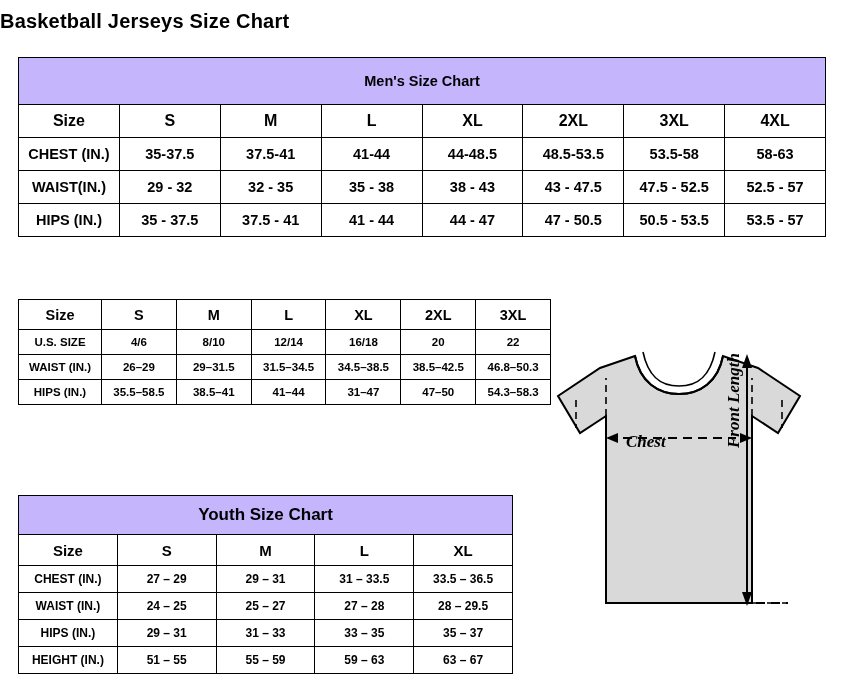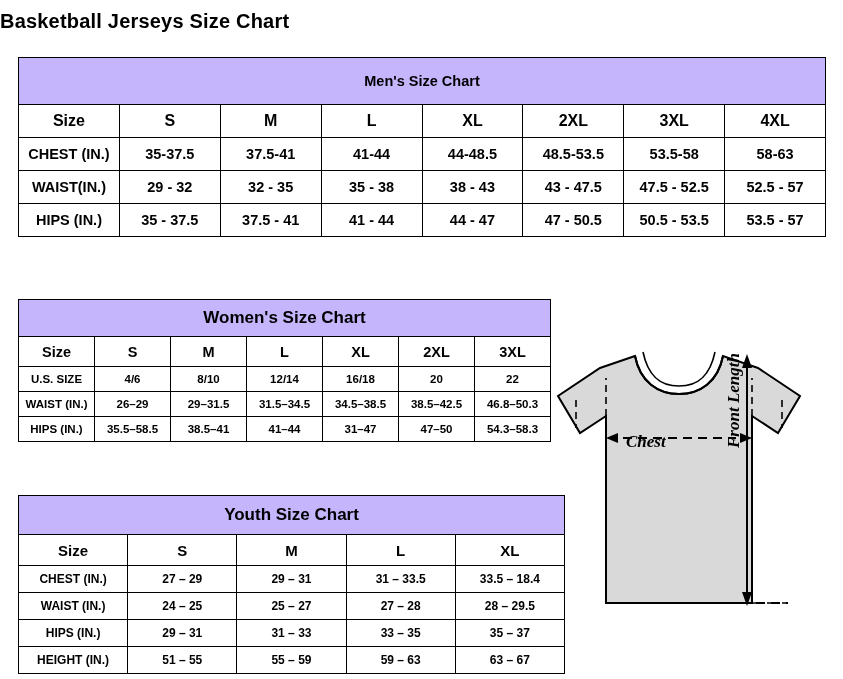--- a/index.html
+++ b/index.html
@@ -81,21 +81,21 @@
   }
   #women-table .tbl-header td {
     font-size: 17px;
     padding: 7px 0;
   }
   
   #youth-table {
     position: absolute;
     left: 18px;
     top: 495px;
-    width: 547px;
+    width: 495px;
   }
   #youth-table td {
     height: 24px;
     font-size: 12px;
   }
   #youth-table .col-label {
     width: 120px;
   }
   #youth-table .size-row td {
     font-size: 15px;
@@ -184,23 +184,20 @@
       <td>44 - 47</td>
       <td>47 - 50.5</td>
       <td>50.5 - 53.5</td>
       <td>53.5 - 57</td>
     </tr>
   </tbody>
 </table>
 
 <table id="women-table">
   <tbody>
-    <tr class="tbl-header">
-      <td colspan="7">Women's Size Chart</td>
-    </tr>
     <tr class="size-row">
       <td class="col-label">Size</td>
       <td>S</td>
       <td>M</td>
       <td>L</td>
       <td>XL</td>
       <td>2XL</td>
       <td>3XL</td>
     </tr>
     <tr>
@@ -243,21 +240,21 @@
       <td>S</td>
       <td>M</td>
       <td>L</td>
       <td>XL</td>
     </tr>
     <tr>
       <td>CHEST (IN.)</td>
       <td>27 – 29</td>
       <td>29 – 31</td>
       <td>31 – 33.5</td>
-      <td>33.5 – 18.4</td>
+      <td>33.5 – 36.5</td>
     </tr>
     <tr>
       <td>WAIST (IN.)</td>
       <td>24 – 25</td>
       <td>25 – 27</td>
       <td>27 – 28</td>
       <td>28 – 29.5</td>
     </tr>
     <tr>
       <td>HIPS (IN.)</td>

